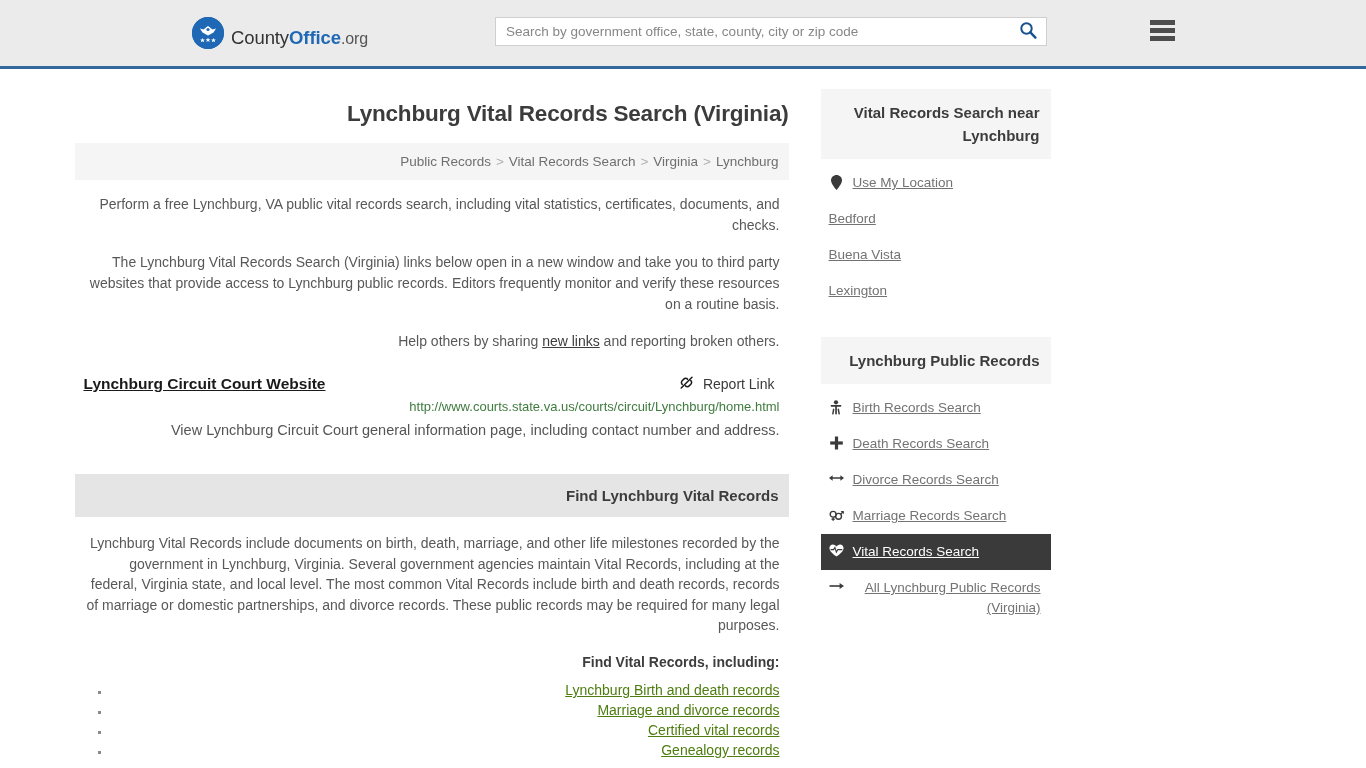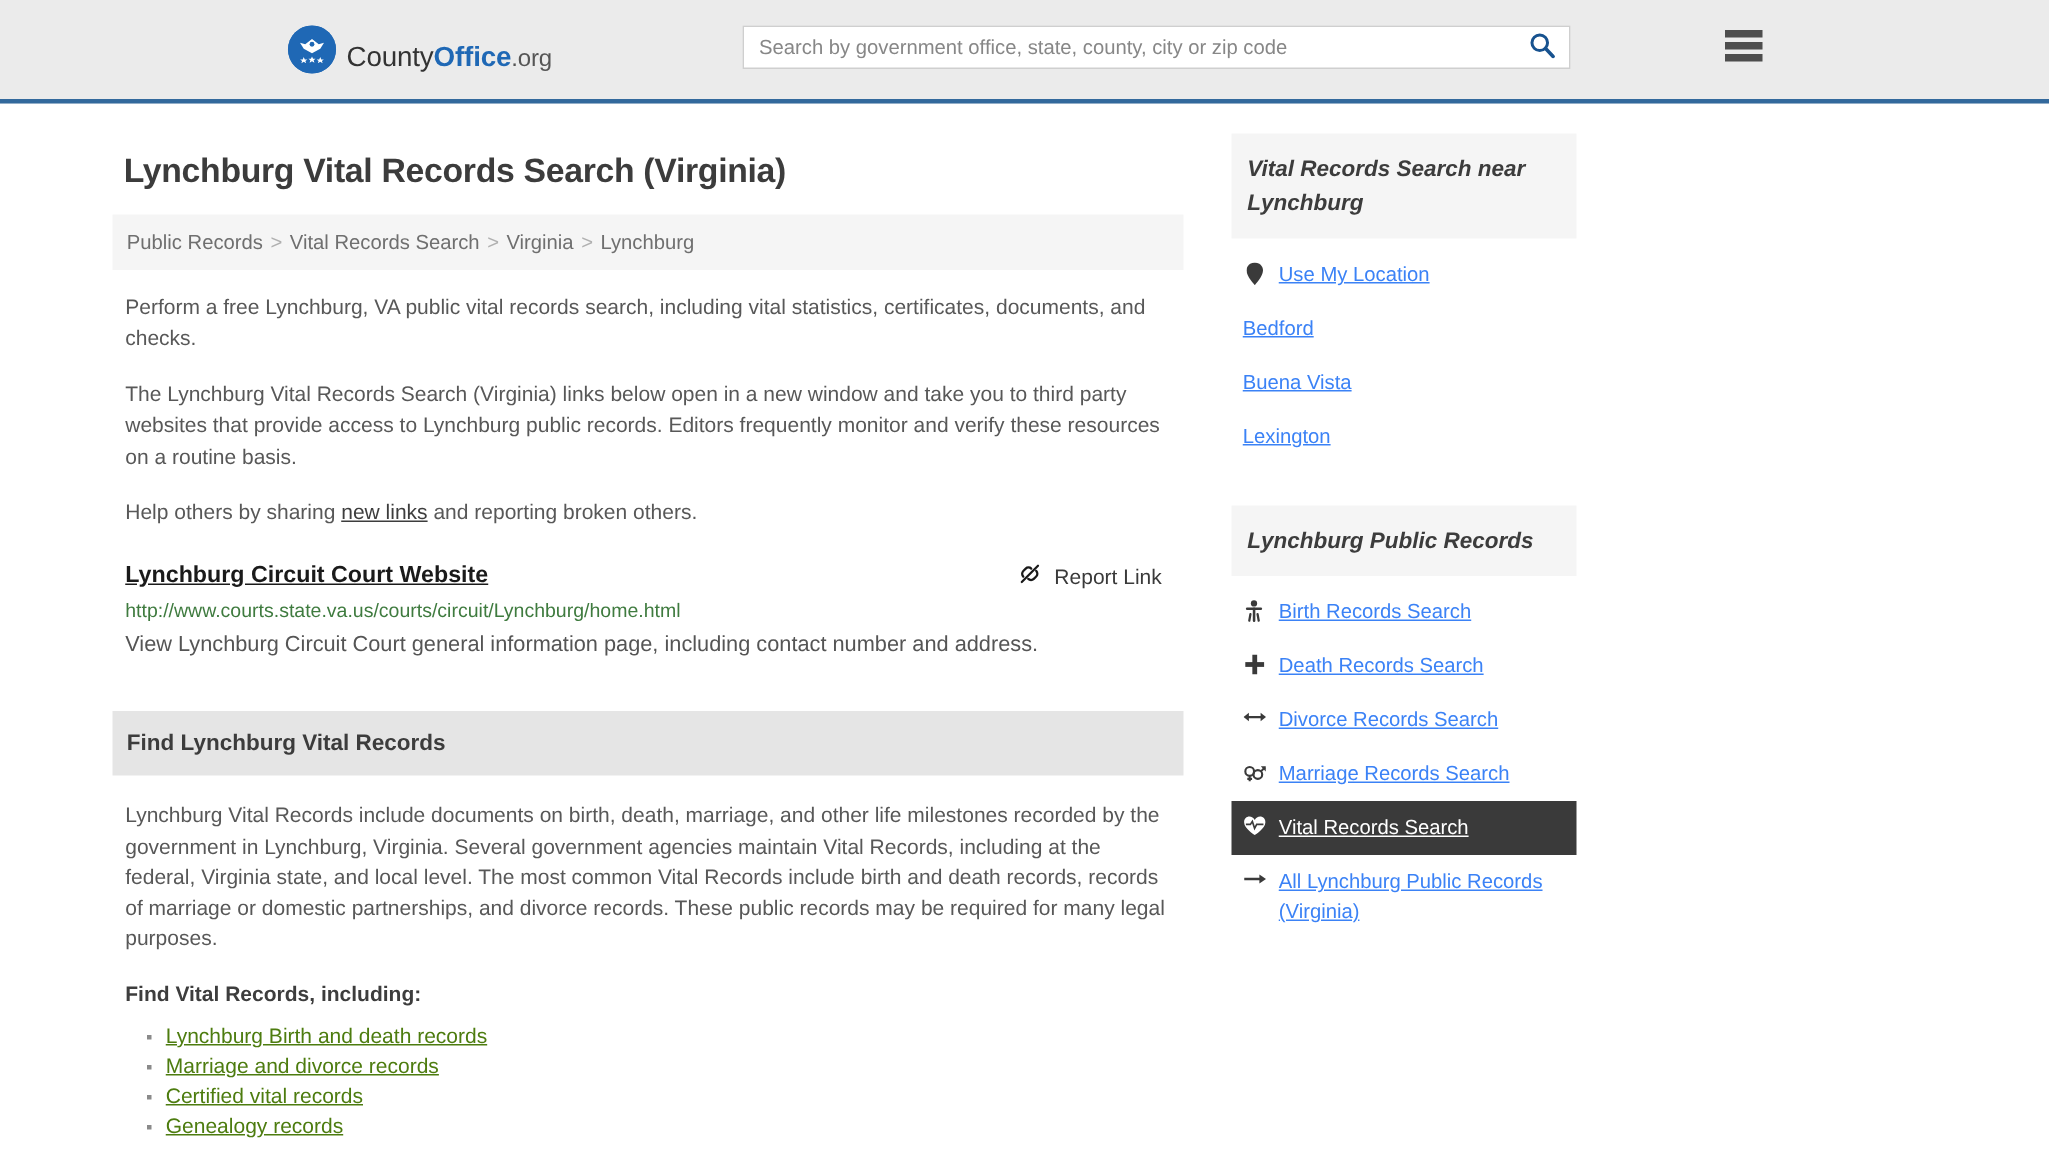--- a/index.html
+++ b/index.html
@@ -101,20 +101,21 @@
     display: block;
     height: 5px;
     width: 100%;
     background: #4d4d4d;
   }
 
   
   .page {
     position: relative;
     width: 1125px;
+    text-align: right;
   }
   .container {
     width: 976px;
     margin: 0 auto;
     padding-top: 20px;
     display: flex;
     gap: 0;
     position: relative;
   }
   .col-main { width: 714px; flex: none; }
@@ -230,33 +231,32 @@
   ul.plain-list li::marker { color: #8a8a8a; font-size: 11px; }
 
   
   .side-head {
     background: #f5f5f5;
     padding: 12px 11px;
     font-size: 15px;
     font-weight: bold;
     color: #3c3c3c;
     line-height: 23px;
-    font-style: italic;
   }
   .side-list { margin: 0 0 28px 0; padding: 6px 0 0 0; }
   .side-item {
     display: flex;
     align-items: flex-start;
     gap: 9px;
     padding: 8px 10px 8px 8px;
     font-size: 13.5px;
     line-height: 20px;
   }
   .side-item a {
-    color: #3b82f6;
+    color: #737373;
     text-decoration: underline;
   }
   .side-item .ic {
     flex: none;
     width: 15px;
     display: flex;
     justify-content: center;
     align-items: center;
     padding-top: 2px;
     color: #3a3a3a;

